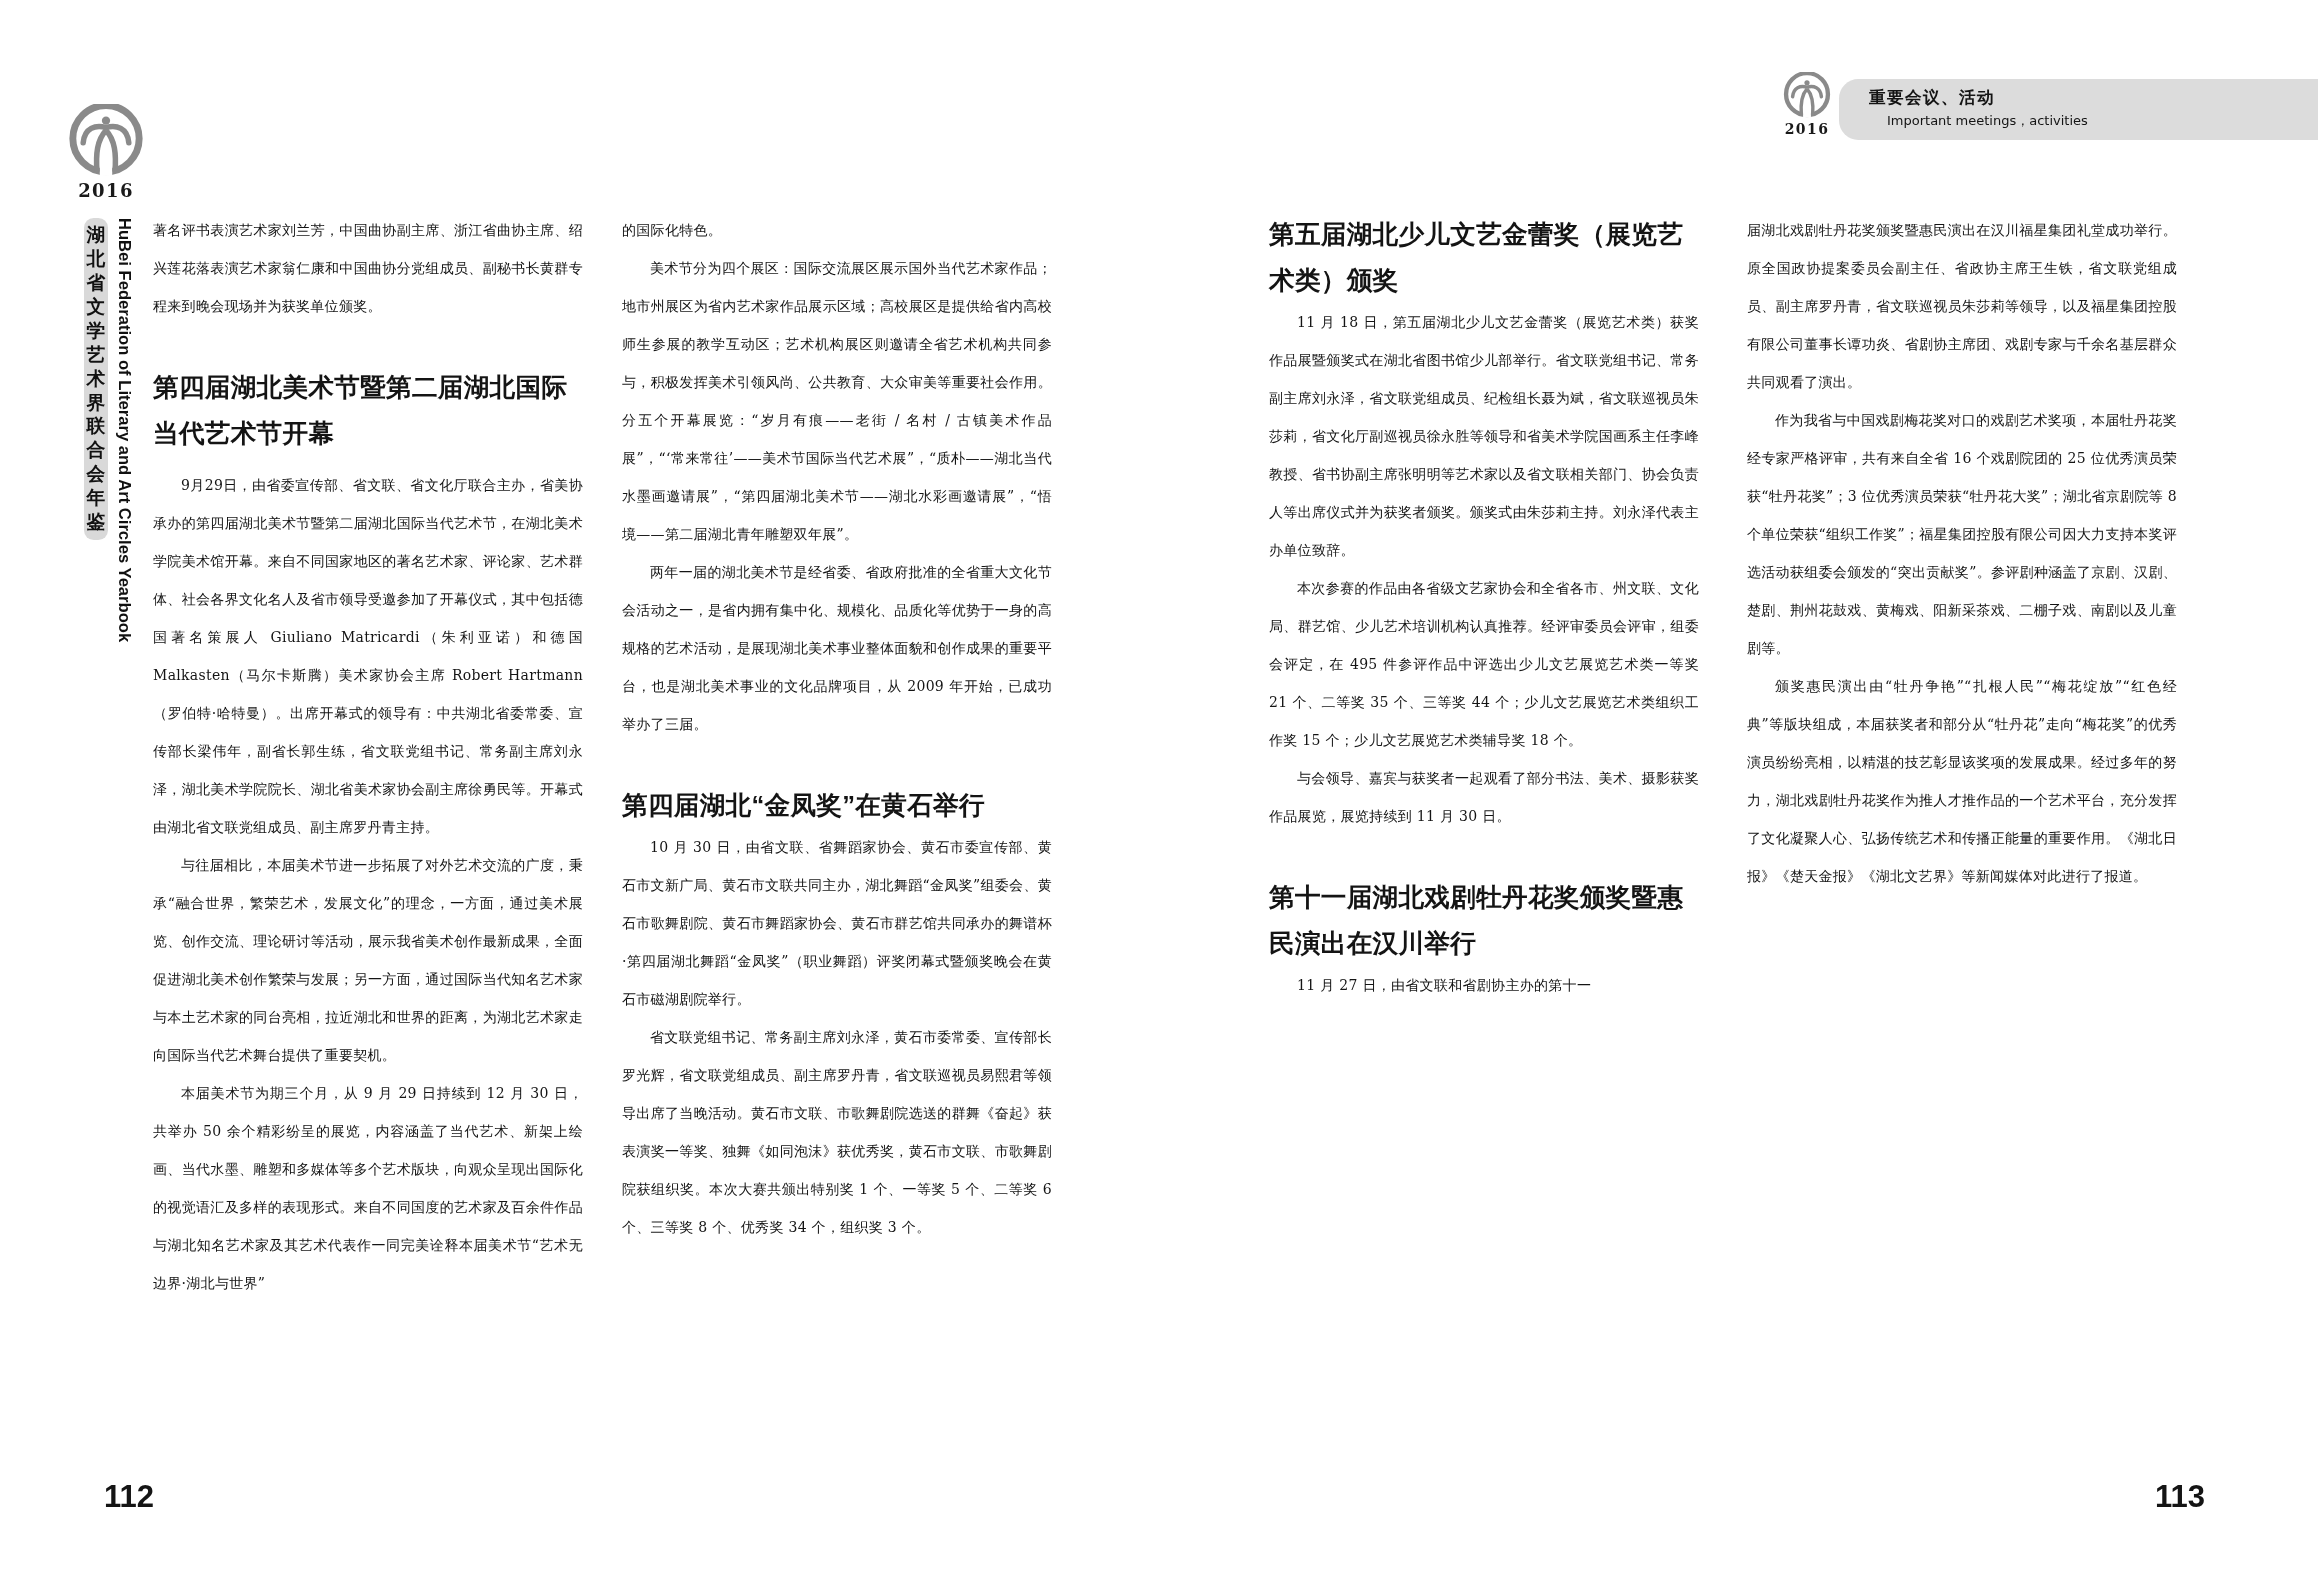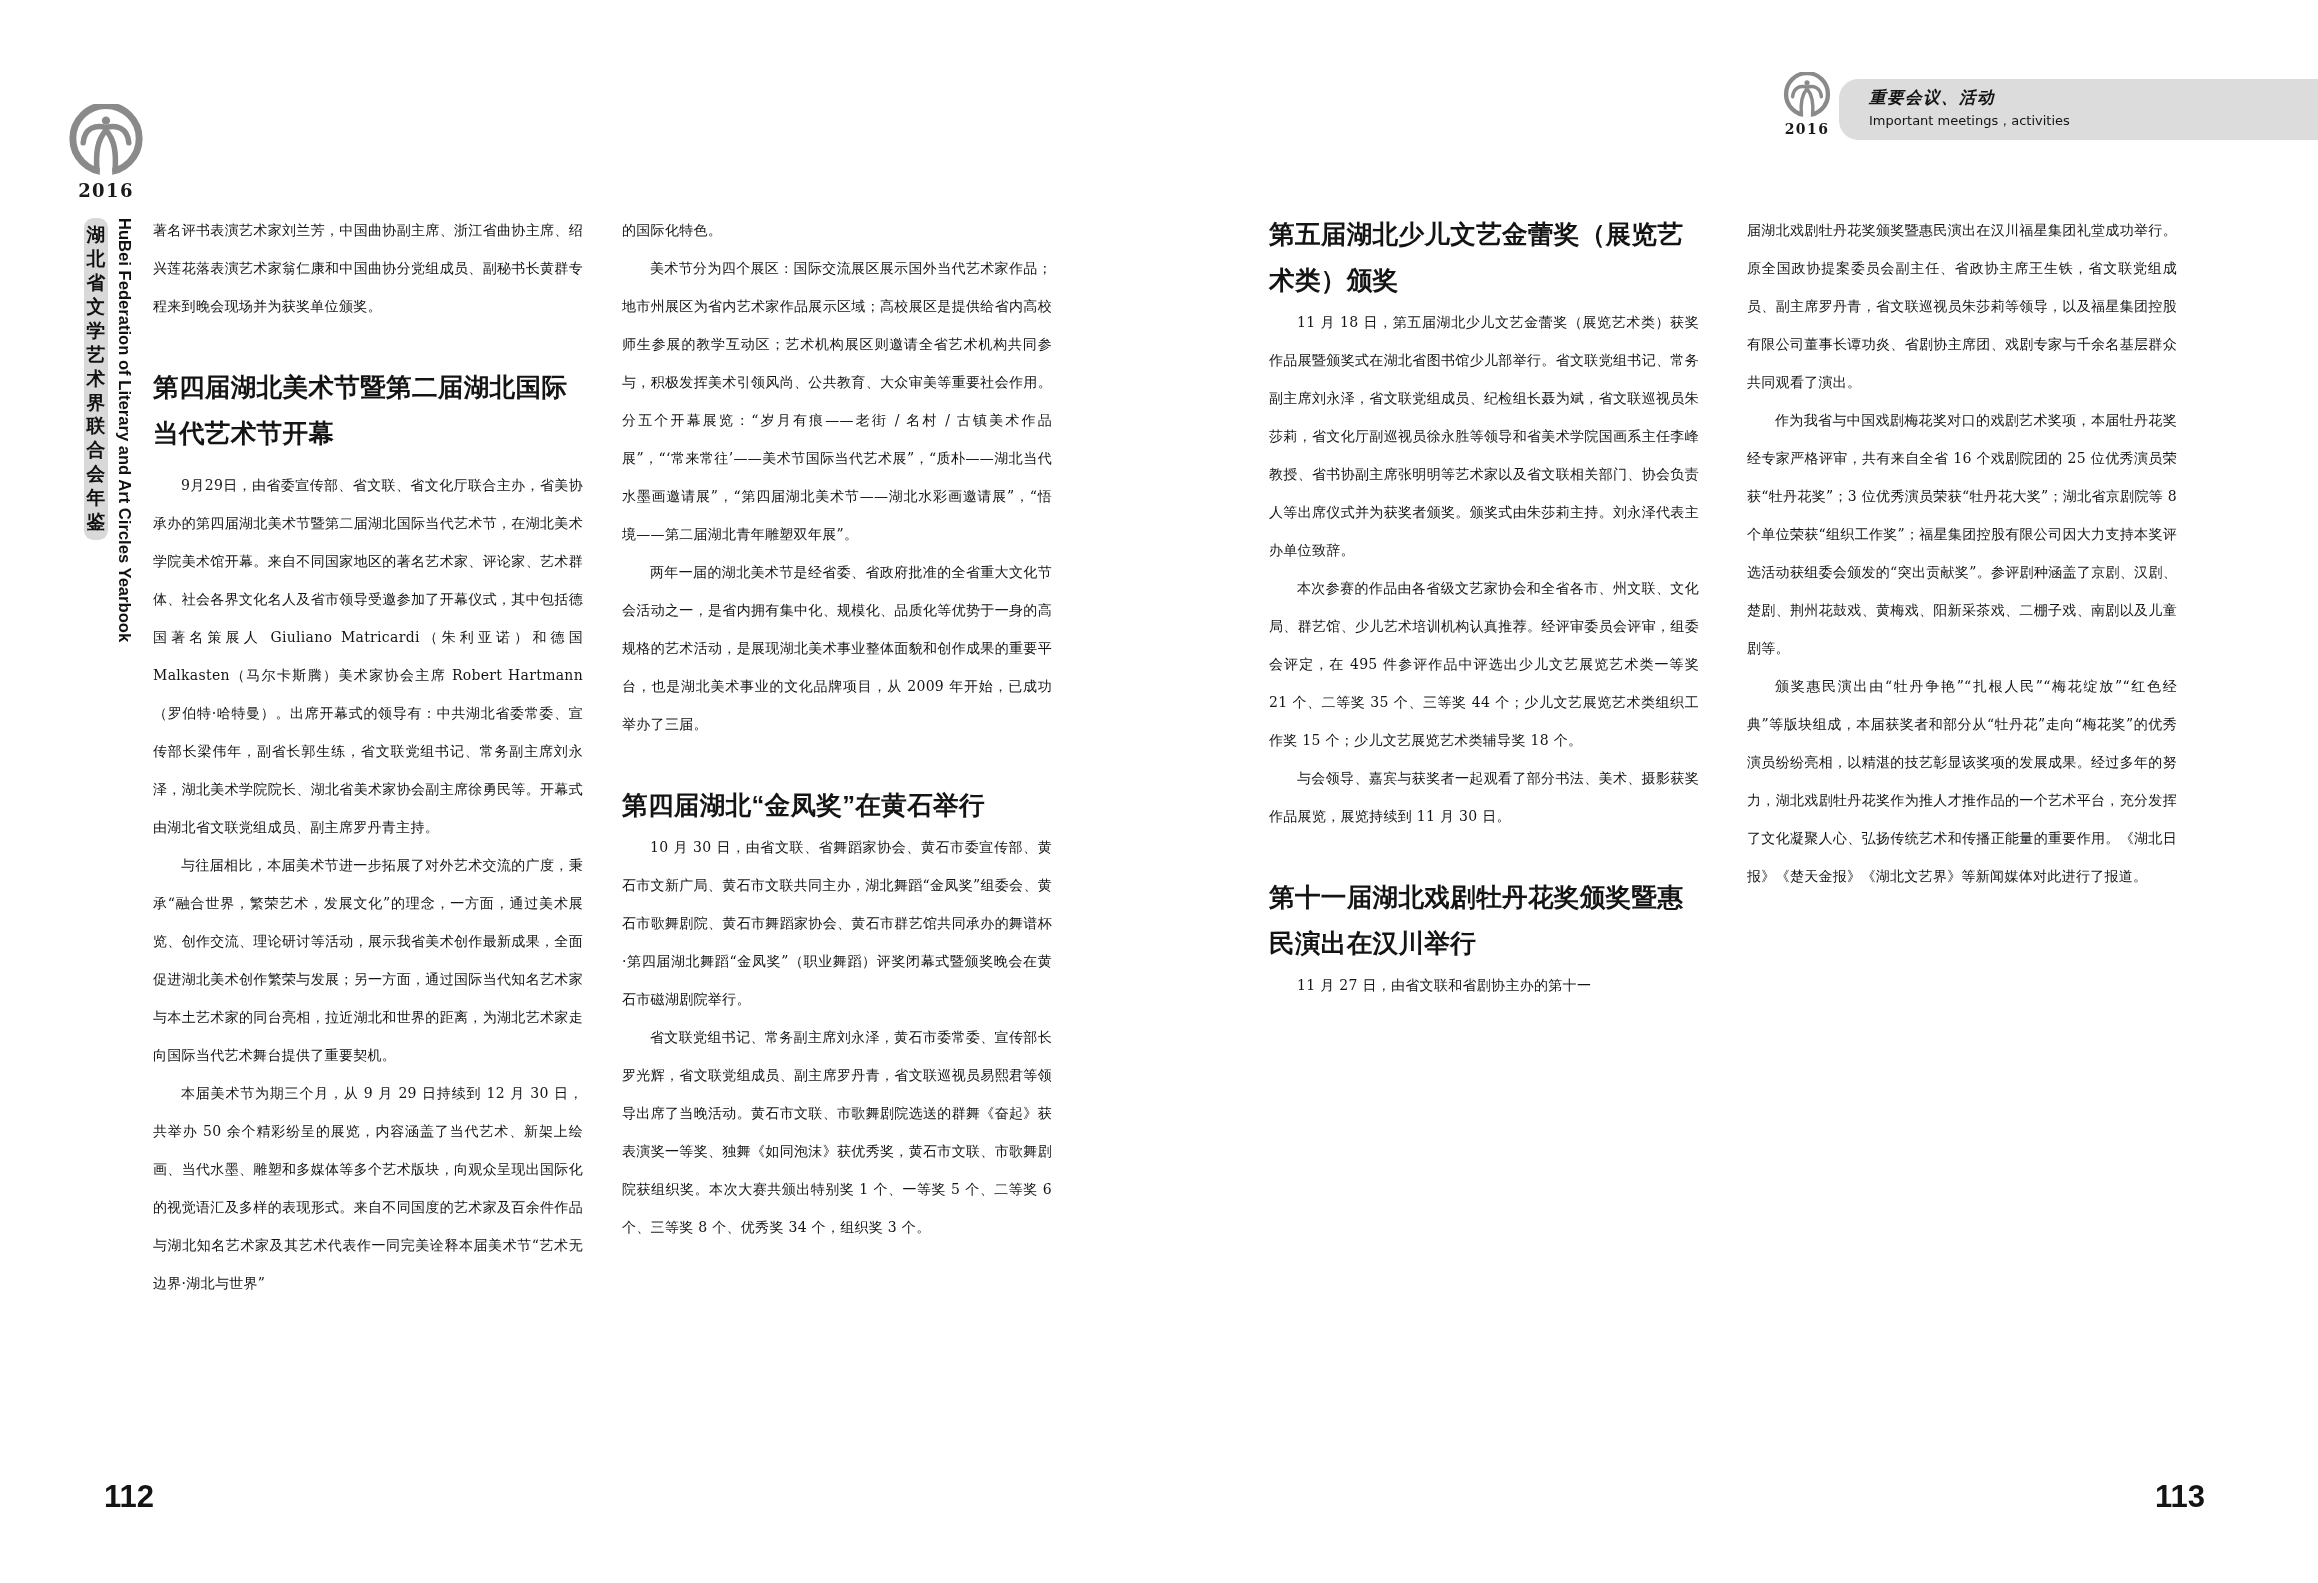--- a/index.html
+++ b/index.html
@@ -23,22 +23,22 @@
               background:#d9d9d9; border-radius:9.7px; display:flex; flex-direction:column;
               align-items:center; justify-content:space-between; padding:8.3px 0; box-sizing:border-box; }
   .spine-cn span { font-family:"DejaVu Sans", sans-serif; font-weight:bold; font-size:18.7px; line-height:18.7px; color:#111; }
   .spine-en { position:absolute; left:115px; top:218px; width:21px; height:325px; }
   .spine-en span { position:absolute; left:0; top:0; transform-origin:0 0; transform:translate(19.4px,0) rotate(90deg);
                    white-space:nowrap; font-family:"Liberation Sans", sans-serif; font-weight:bold; font-size:16.6px; color:#111; }
 
   
   .hdr-bar { position:absolute; left:679px; top:79px; width:480px; height:61px; background:#dcdcdc;
              border-radius:19.4px 0 0 19.4px; }
-  .hdr-bar .cn { position:absolute; left:30px; top:8.3px; font-family:"DejaVu Sans", sans-serif; font-weight:bold; font-size:16.6px; letter-spacing:1.4px;font-style:italic; }
-  .hdr-bar .en { position:absolute; left:30px; top:33px; font-family:"DejaVu Sans", sans-serif; font-size:13px;text-align:center; }
+  .hdr-bar .cn { position:absolute; left:30px; top:8.3px; font-family:"DejaVu Sans", sans-serif; font-weight:bold; font-size:16.6px; letter-spacing:1.4px; }
+  .hdr-bar .en { position:absolute; left:48px; top:33px; font-family:"DejaVu Sans", sans-serif; font-size:13px;text-align:center; }
 
   
   .col { position:absolute; top:211px; width:430px; }
   .col p { margin:0; font-size:14px; line-height:38px; text-align:justify; text-align-last:left; letter-spacing:0.3px; }
   .col p.ind { text-indent:2em; }
   .col h2 { margin:0; font-family:Liberation Sans, sans-serif; font-weight:bold; font-size:25.6px; line-height:46px; letter-spacing:0.3px; }
   .gap { height:39px; }
   .gap-s { height:9.7px; }
 
   .left .c1 { left:153px; }

